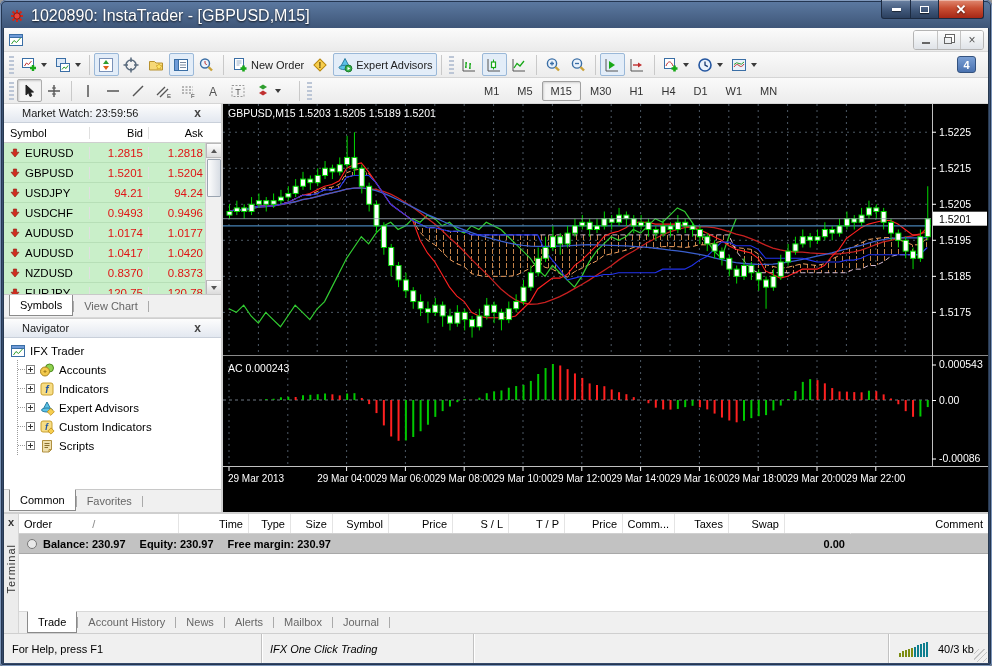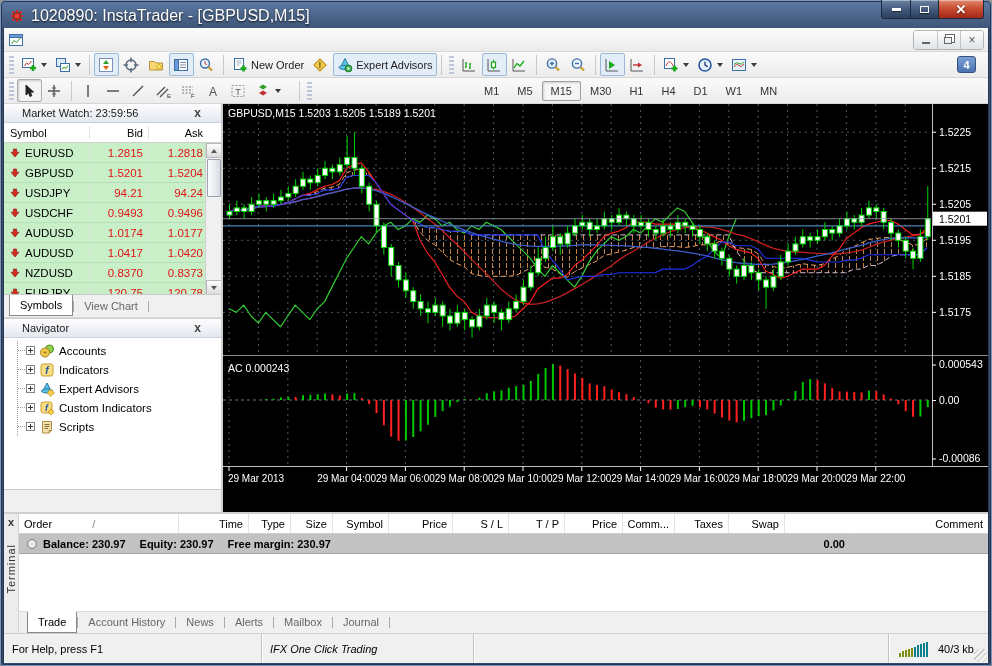--- a/index.html
+++ b/index.html
@@ -511,20 +511,28 @@
               <div class="btab-sep"></div>
             </div>
         </div>
 
         <div class="nav-panel">
           <div class="panel-title">
             <span>Navigator</span>
             <span class="panel-x">x</span>
           </div>
           <div class="nav-tree">
+            <div class="tree-row">
+              <svg class="i16" viewBox="0 0 16 16">
+                  <rect x="1.5" y="2.5" width="13" height="11" fill="#fff" stroke="#3a6ea5"></rect>
+                  <rect x="1.5" y="2.5" width="13" height="3" fill="#6f9bd8" stroke="#3a6ea5"></rect>
+                  <path d="M3.5 12 L6 8.5 L8.5 10.5 L12.5 6" stroke="#2f9e2f" fill="none"></path>
+                </svg>
+              <span>IFX Trader</span>
+            </div>
             <div class="tree-kids">
               <div class="tree-row">
                 <span class="plusbox"></span>
                 <svg class="i16" viewBox="0 0 16 16">
                     <circle cx="10.5" cy="6" r="4" fill="#8fd14f" stroke="#4e8a1e"></circle>
                     <circle cx="6" cy="9.5" r="4.5" fill="#f2c94c" stroke="#a8821e"></circle>
                     <path d="M4.5 9.5 h3 M6 8 v3" stroke="#a8821e"></path>
                   </svg>
                 <span>Accounts</span>
               </div>
@@ -558,20 +566,26 @@
                 <span class="plusbox"></span>
                 <svg class="i16" viewBox="0 0 16 16">
                     <path d="M3.5 2.5 h9 v9 l-2.5 2.5 h-6.5 Z" fill="#efe0ae" stroke="#b09040"></path>
                     <path d="M10 14 v-2.5 h2.5" fill="none" stroke="#b09040"></path>
                     <path d="M5.5 5.5 h5 M5.5 7.5 h5 M5.5 9.5 h3.5" stroke="#8a7030"></path>
                   </svg>
                 <span>Scripts</span>
               </div>
             </div>
           </div>
+          <div class="btabs" id="nav-tabs">
+              <div class="btab on">Common</div>
+              <div class="btab-sep"></div>
+              <div class="btab">Favorites</div>
+              <div class="btab-sep"></div>
+            </div>
         </div>
       </div>
 
       <div class="chartcol">
         <svg id="chart-svg" width="765" height="385">
             <rect x="0" y="0" width="765" height="385" fill="#000000"></rect>
             <line x1="6" y1="0" x2="6" y2="248" stroke="#6F8090" stroke-width="0.7" stroke-dasharray="2,4"></line>
             <line x1="35.4" y1="0" x2="35.4" y2="248" stroke="#6F8090" stroke-width="0.7" stroke-dasharray="2,4"></line>
             <line x1="64.8" y1="0" x2="64.8" y2="248" stroke="#6F8090" stroke-width="0.7" stroke-dasharray="2,4"></line>
             <line x1="94.19999999999999" y1="0" x2="94.19999999999999" y2="248" stroke="#6F8090" stroke-width="0.7" stroke-dasharray="2,4"></line>

